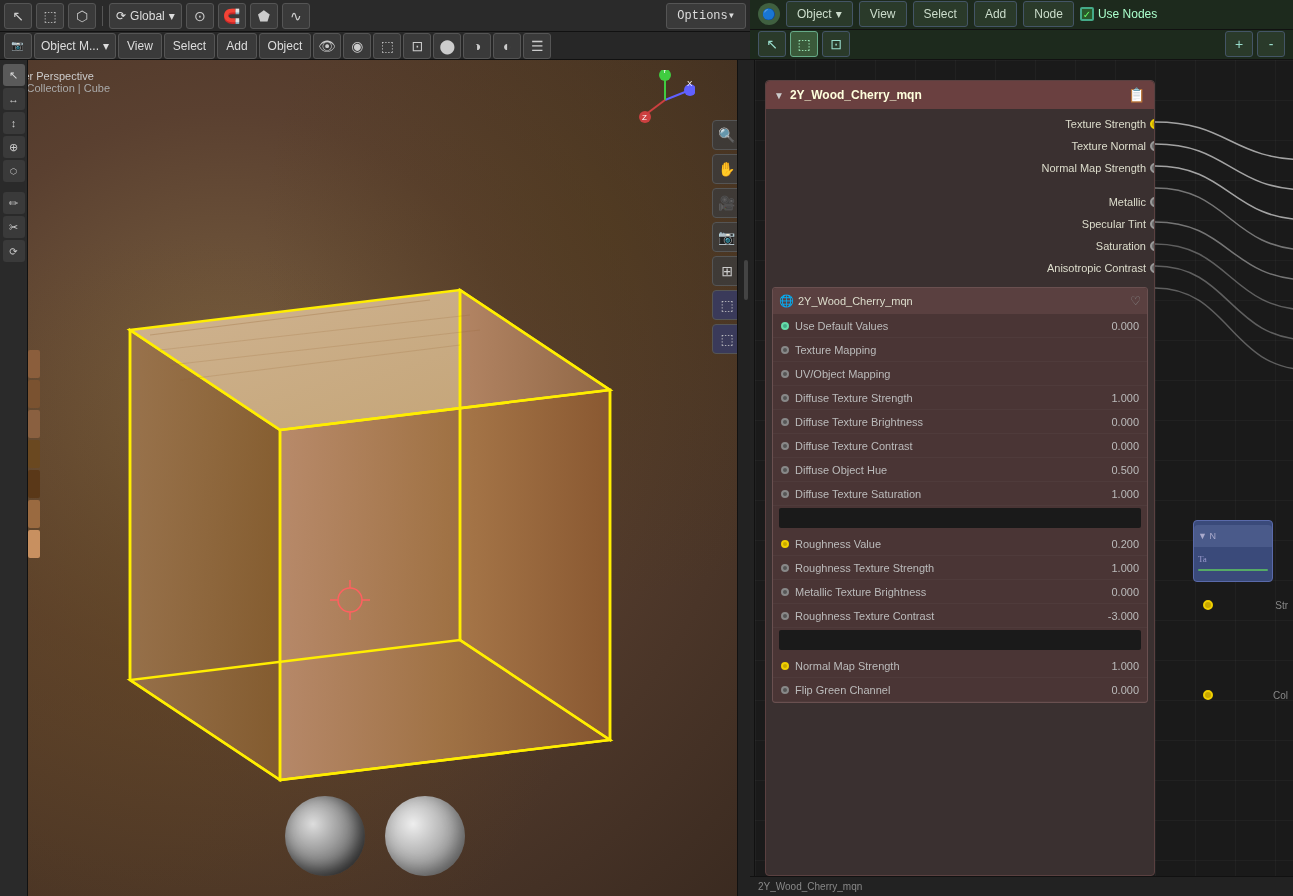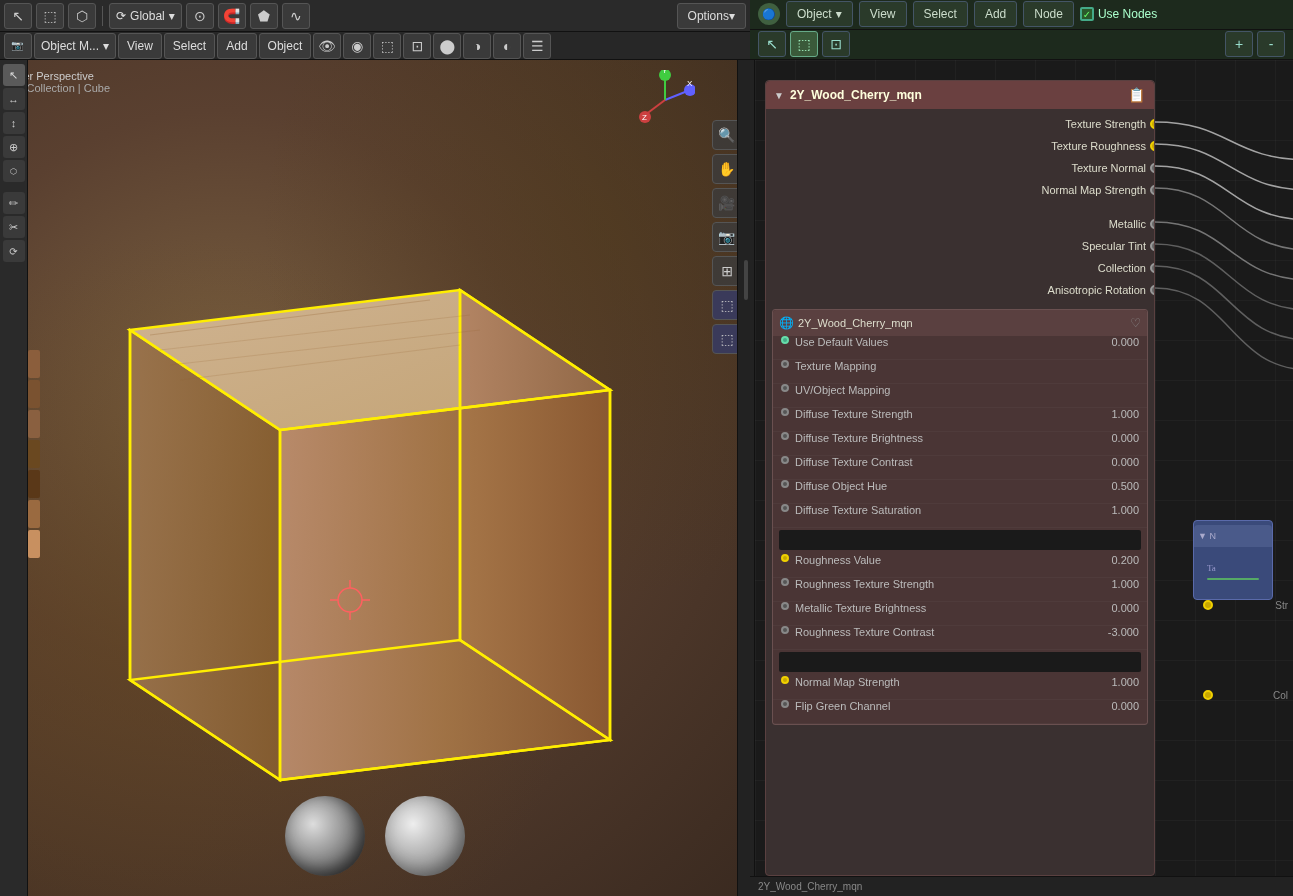--- a/index.html
+++ b/index.html
@@ -63,20 +63,21 @@
       height: 26px;
       background: #3a3a3a;
       border: 1px solid #555;
       border-radius: 3px;
       display: flex; align-items: center;
       padding: 0 10px;
       color: #ddd;
       cursor: pointer;
       font-size: 12px;
       margin-left: auto;
+      font-family: Liberation Mono, monospace;
     }
 
     
     .main-area {
       flex: 1;
       display: flex;
       position: relative;
     }
 
     
@@ -245,21 +246,21 @@
       padding: 0 6px; gap: 4px;
       border-radius: 3px 3px 0 0;
     }
     .sub-node-title {
       color: #ddc; font-size: 11px; flex: 1;
     }
 
     
     .prop-row {
       display: flex;
-      align-items: flex-start;
+      align-items: center;
       height: 24px;
       padding: 0 8px;
       position: relative;
       border-bottom: 1px solid rgba(255,255,255,0.03);
     }
     .prop-socket {
       width: 8px; height: 8px;
       border-radius: 50%;
       border: 2px solid #888;
       background: #555;
@@ -521,24 +522,20 @@
         <span class="node-icon">📋</span>
       </div>
 
       <div class="node-outputs">
 
         <div class="node-output-row">
           <span style="color:#ddc;font-size:11px;">Texture Strength</span>
           <div class="node-socket socket-yellow"></div>
         </div>
 
-        <div class="node-output-row">
-          <span style="color:#ddc;font-size:11px;">Texture Roughness</span>
-          <div class="node-socket socket-yellow"></div>
-        </div>
 
         <div class="node-output-row">
           <span style="color:#ddc;font-size:11px;margin-left:44px;">Texture Normal</span>
           <div class="node-socket socket-gray"></div>
         </div>
 
         <div class="node-output-row">
           <span style="color:#ddc;font-size:11px;">Normal Map Strength</span>
           <div class="node-socket socket-gray"></div>
         </div>
@@ -549,26 +546,26 @@
           <div class="node-socket socket-gray"></div>
         </div>
 
 
         <div class="node-output-row">
           <span style="color:#ddc;font-size:11px;">Specular Tint</span>
           <div class="node-socket socket-gray"></div>
         </div>
 
         <div class="node-output-row">
-          <span style="color:#ddc;font-size:11px;">Collection</span>
+          <span style="color:#ddc;font-size:11px;">Saturation</span>
           <div class="node-socket socket-gray"></div>
         </div>
 
         <div class="node-output-row">
-          <span style="color:#ddc;font-size:11px;">Anisotropic Rotation</span>
+          <span style="color:#ddc;font-size:11px;">Anisotropic Contrast</span>
           <div class="node-socket socket-gray"></div>
         </div>
       </div>
 
       <div class="sub-node" style="margin:4px 6px;">
         <div class="sub-node-header">
           <span style="font-size:12px;">🌐</span>
           <span class="sub-node-title">2Y_Wood_Cherry_mqn</span>
           <span style="color:#888;font-size:12px;">♡</span>
         </div>
@@ -676,21 +673,21 @@
 
       <path d="M 5 164 C 80 164 80 230 160 230" stroke="white" stroke-width="1.5" fill="none" opacity="0.3"></path>
       <path d="M 5 186 C 80 186 80 260 160 260" stroke="white" stroke-width="1.5" fill="none" opacity="0.3"></path>
       <path d="M 5 208 C 80 208 80 290 160 290" stroke="white" stroke-width="1.5" fill="none" opacity="0.3"></path>
     </svg>
 
     <div style="position:absolute;top:460px;right:20px;width:80px;background:#3a4a7a;border:1px solid #5a6aaa;border-radius:4px;padding:4px 0;">
       <div style="background:#4a5a8a;height:22px;display:flex;align-items:center;padding:0 4px;border-radius:4px 4px 0 0;">
         <span style="color:#aac;font-size:9px;">▼ N</span>
       </div>
-      <div style="padding:13px;font-size:10px;font-family:Liberation Serif, serif;">
+      <div style="padding:4px;font-size:10px;font-family:Liberation Serif, serif;">
         <div style="height:16px;display:flex;align-items:center;color:#99c;font-size:9px;">Ta</div>
         <div style="height:2px;background:#5a6;border-radius:1px;margin:2px 0;"></div>
       </div>
     </div>
 
     <div style="position:absolute;top:540px;right:5px;color:#888;font-size:10px;">
       <div>Str</div>
     </div>
     <div style="position:absolute;top:630px;right:5px;color:#888;font-size:10px;">
       <div>Col</div>

